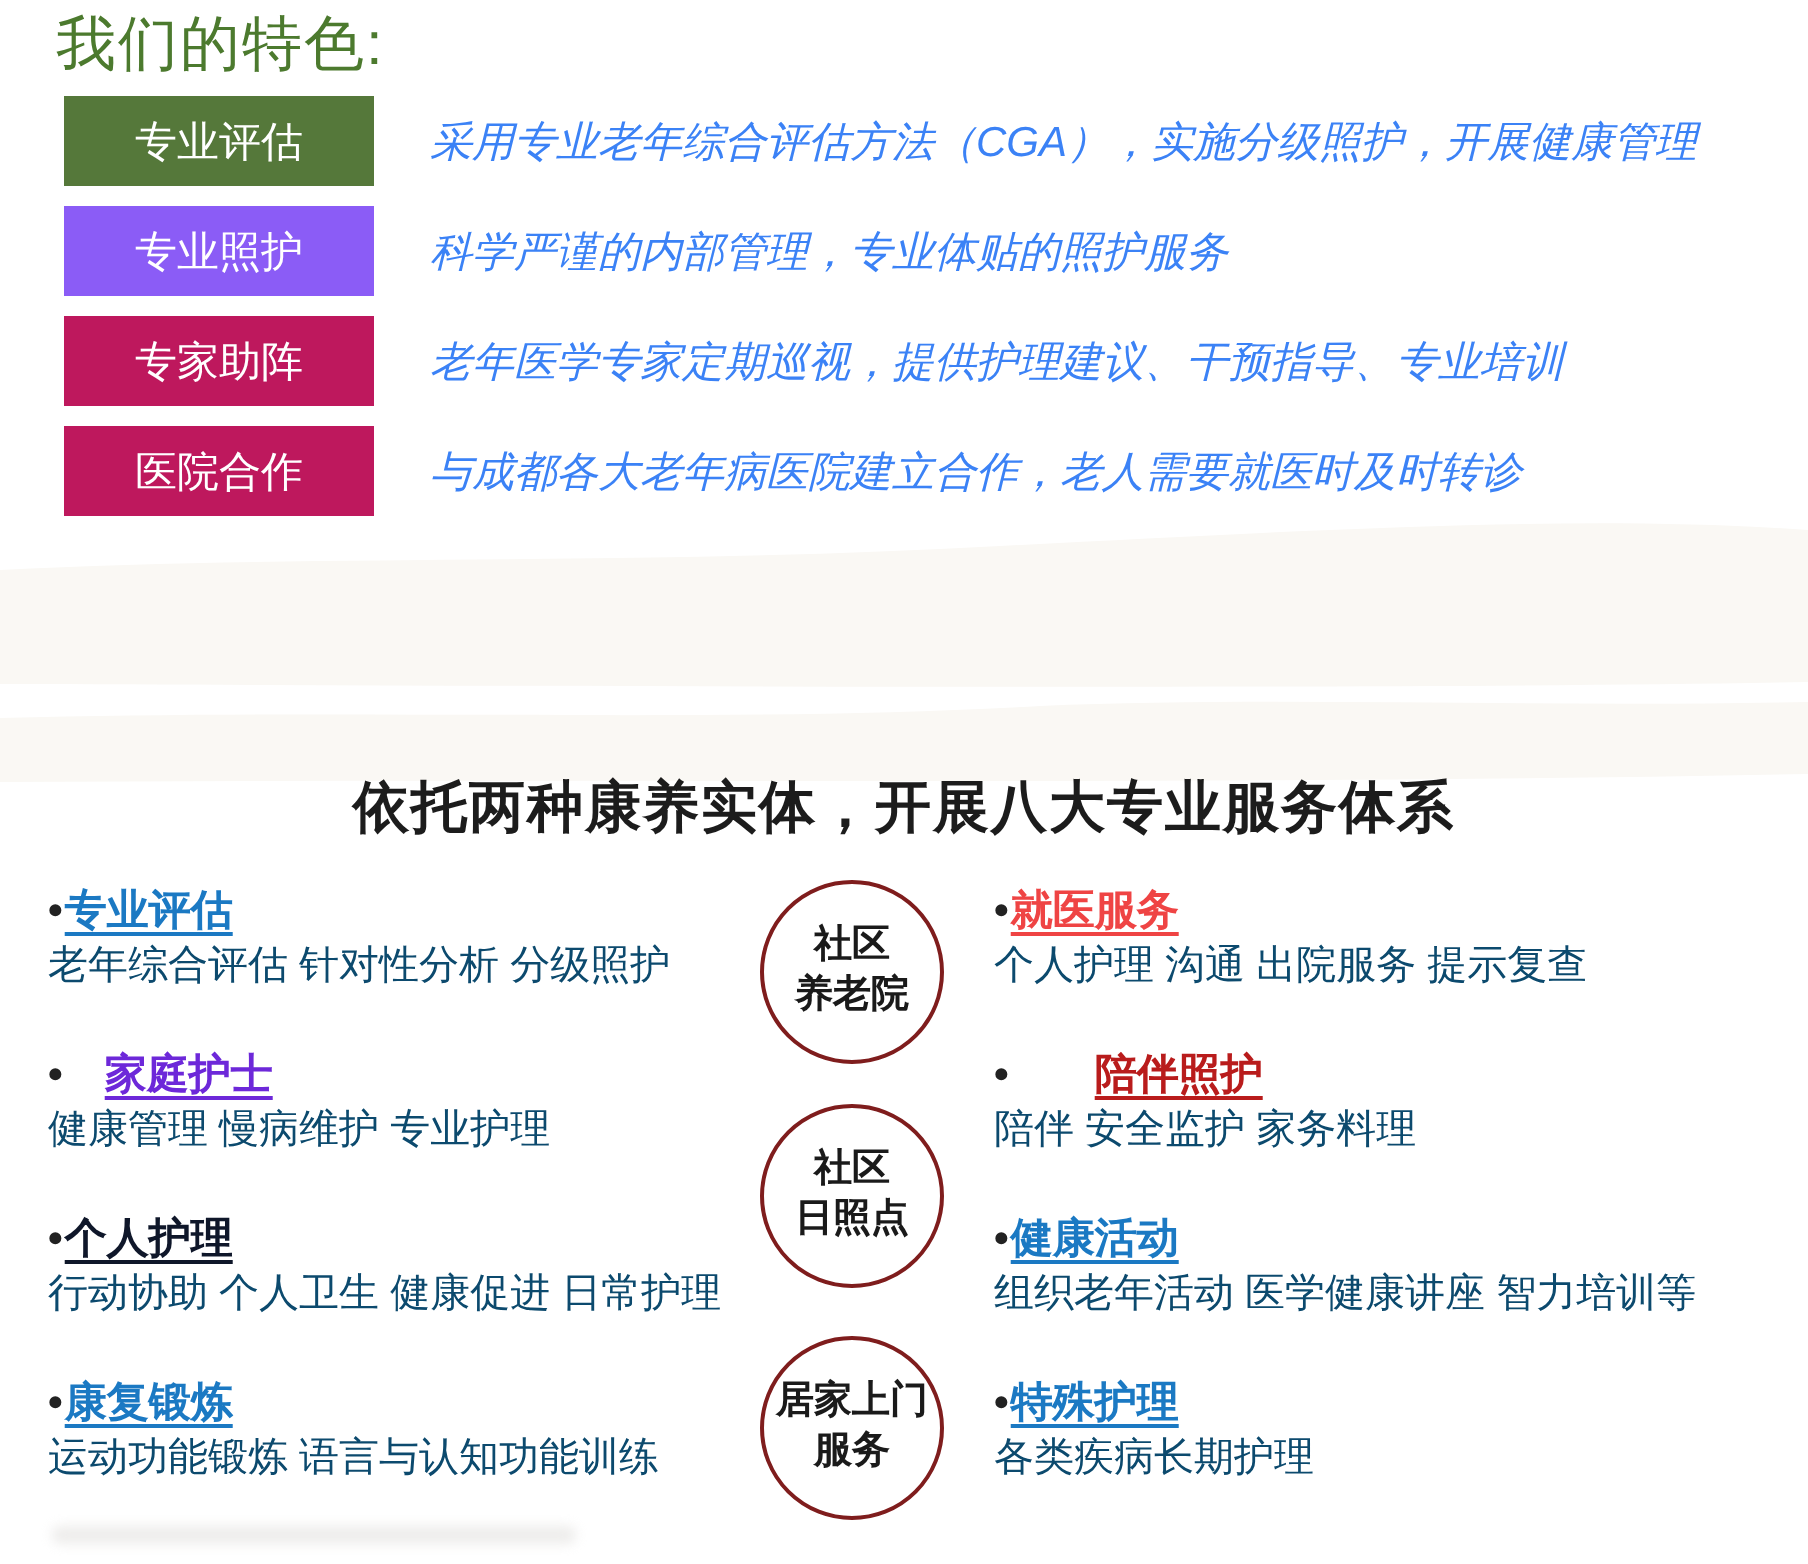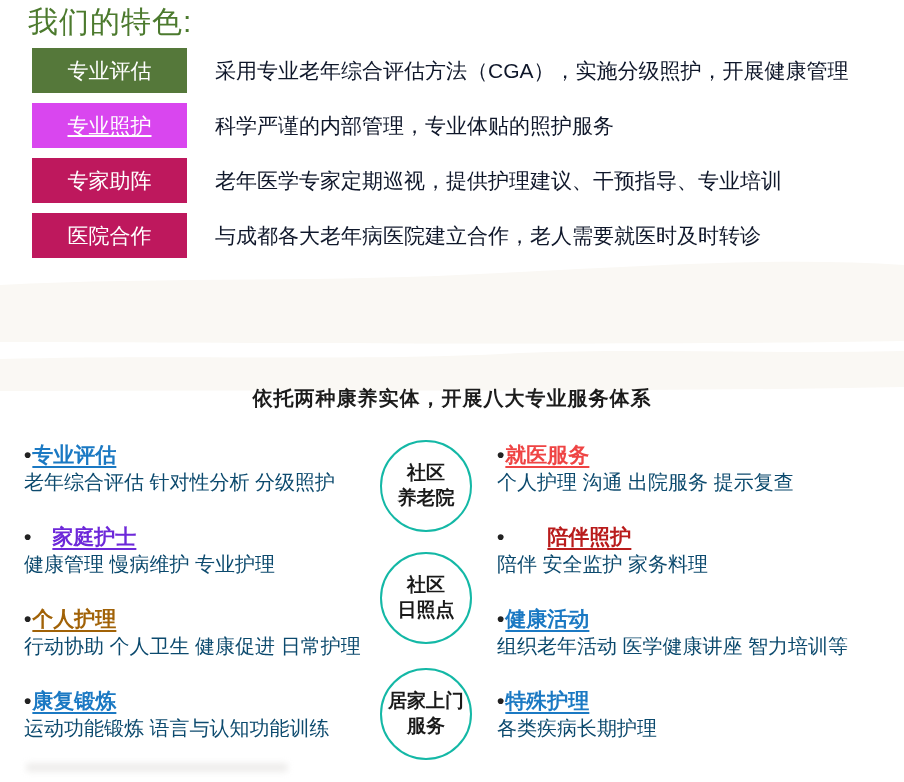--- a/index.html
+++ b/index.html
@@ -20,41 +20,41 @@
     font-size:30px; font-weight:normal; color:#4c7a2e;
     letter-spacing:1px;
   }
   .features-list { position:absolute; left:32px; top:48px; }
   .feature-row { display:flex; align-items:center; height:45px; margin-bottom:10px; }
   .feature-box {
     width:155px; height:45px; flex:0 0 155px;
     display:flex; align-items:center; justify-content:center;
     color:#ffffff; font-size:21px;
   }
-  .feature-desc { margin-left:28px; font-size:21px; color:#0f172a; white-space:nowrap; }
+  .feature-desc { margin-left:28px; font-size:21px; color:#3b82f6; white-space:nowrap;font-style:italic; }
 
   
   .services-title {
     position:absolute; left:0; top:385px; width:904px;
-    text-align:center; font-size:20px; font-weight:bold; color:#1c1c1c;
+    text-align:center; font-size:28px; font-weight:bold; color:#1c1c1c;
     letter-spacing:1px;
   }
   .svc-col { position:absolute; top:441px; }
   .svc-col.left  { left:24px;  width:345px; }
   .svc-col.right { left:497px; width:400px; }
   .svc-item { height:60px; margin-bottom:22px; }
   .svc-head { font-size:21px; font-weight:bold; white-space:nowrap; }
   .svc-bullet { color:#222222; margin-right:1px; }
   .svc-link { text-decoration:underline; text-underline-offset:4px; cursor:pointer; }
   .svc-desc { font-size:20px; color:#0c4a6e; white-space:nowrap; }
 
   
   .circle {
     position:absolute; left:380px; width:88px; height:88px;
-    border:2px solid #14b8a6; border-radius:50%;
+    border:2px solid #7f1d1d; border-radius:50%;
     background:#ffffff;
     display:flex; flex-direction:column; align-items:center; justify-content:center;
     font-size:19px; font-weight:bold; color:#1a1a1a; line-height:1.3;
     text-align:center;
   }
   .circle.c1 { top:440px; }
   .circle.c2 { top:552px; }
   .circle.c3 { top:668px; }
 
   .cutoff {
@@ -74,21 +74,21 @@
   <div class="features-title">我们的特色:</div>
 
   <div class="features-list">
     <div class="feature-row">
       <div class="feature-box" style="background-color: rgb(85, 120, 58);">
         <span>专业评估</span>
       </div>
       <div class="feature-desc">采用专业老年综合评估方法（CGA），实施分级照护，开展健康管理</div>
     </div>
     <div class="feature-row">
-      <div class="feature-box" style="background-color: #d946ef; text-decoration: underline;">
+      <div class="feature-box" style="background-color: #8b5cf6;">
         <span>专业照护</span>
       </div>
       <div class="feature-desc">科学严谨的内部管理，专业体贴的照护服务</div>
     </div>
     <div class="feature-row">
       <div class="feature-box" style="background-color: #be185d;">
         <span>专家助阵</span>
       </div>
       <div class="feature-desc">老年医学专家定期巡视，提供护理建议、干预指导、专业培训</div>
     </div>
@@ -107,21 +107,21 @@
   <div class="svc-col left">
     <div class="svc-item">
       <div class="svc-head"><span class="svc-bullet">•</span><span class="svc-link" style="color: rgb(27, 121, 195);">专业评估</span></div>
       <div class="svc-desc">老年综合评估 针对性分析 分级照护</div>
     </div>
     <div class="svc-item">
       <div class="svc-head"><span class="svc-bullet">•</span><span class="svc-link" style="color: #6d28d9; margin-left: 20px;">家庭护士</span></div>
       <div class="svc-desc">健康管理 慢病维护 专业护理</div>
     </div>
     <div class="svc-item">
-      <div class="svc-head"><span class="svc-bullet">•</span><span class="svc-link" style="color: #a16207; font-family: Liberation Mono, monospace;">个人护理</span></div>
+      <div class="svc-head"><span class="svc-bullet">•</span><span class="svc-link" style="color: #0f172a; font-family: Liberation Mono, monospace;">个人护理</span></div>
       <div class="svc-desc">行动协助 个人卫生 健康促进 日常护理</div>
     </div>
     <div class="svc-item">
       <div class="svc-head"><span class="svc-bullet">•</span><span class="svc-link" style="color: rgb(27, 121, 195); font-family: Liberation Mono, monospace;">康复锻炼</span></div>
       <div class="svc-desc">运动功能锻炼 语言与认知功能训练</div>
     </div>
   </div>
 
   <div class="svc-col right">
     <div class="svc-item">

